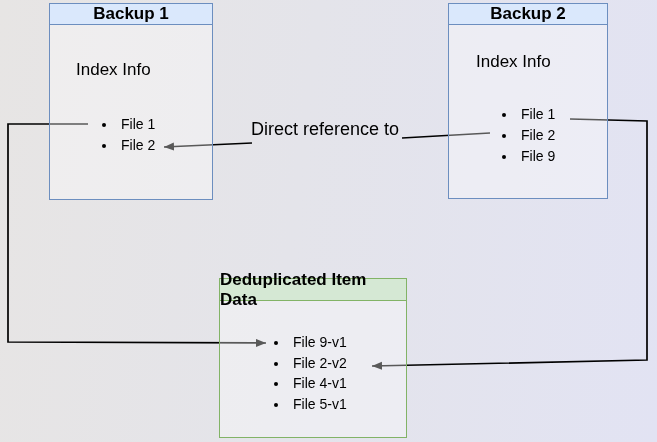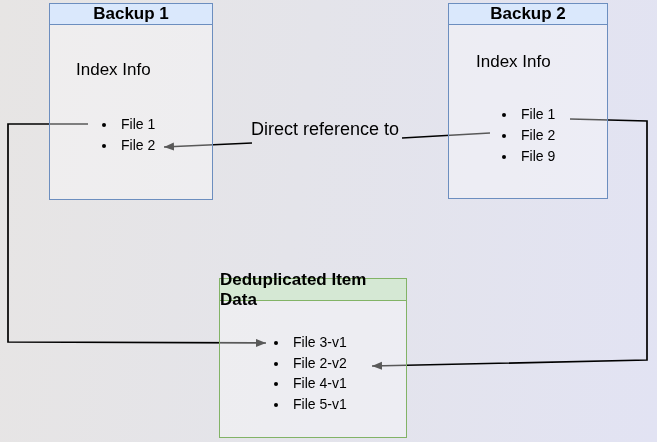--- a/index.html
+++ b/index.html
@@ -92,21 +92,21 @@
     <ul class="file-list">
       <li>File 1</li>
       <li>File 2</li>
       <li>File 9</li>
     </ul>
   </div>
 
   <div class="node green" id="dedup">
     <div class="node-header">Deduplicated Item Data</div>
     <ul class="file-list">
-      <li>File 3-v1</li>
+      <li>File 9-v1</li>
       <li>File 2-v2</li>
       <li>File 4-v1</li>
       <li>File 5-v1</li>
     </ul>
   </div>
 
   <div class="edge-label">
     <div>Direct reference to</div>
   </div>
 

